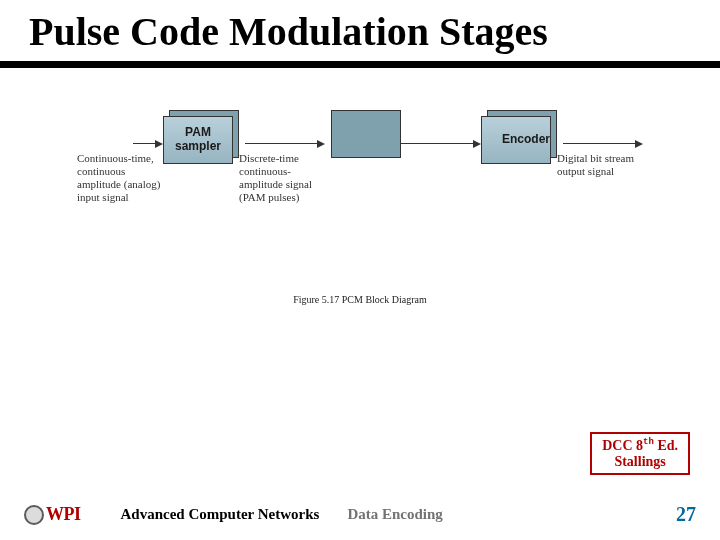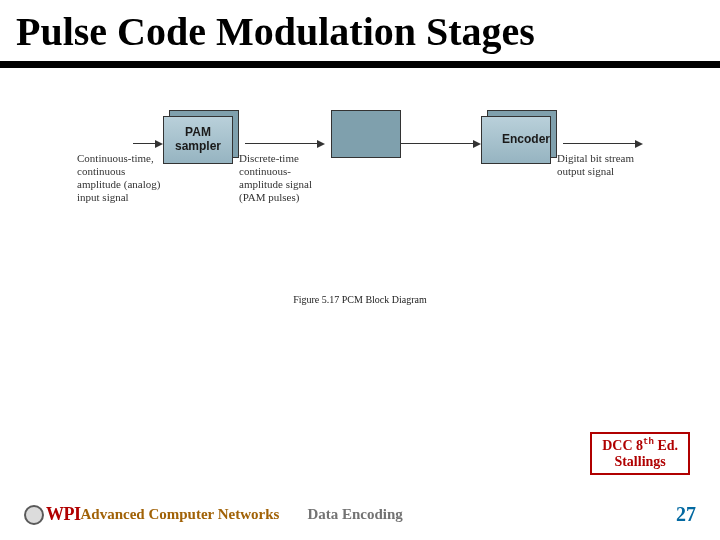--- a/index.html
+++ b/index.html
@@ -5,21 +5,21 @@
   * { margin: 0; padding: 0; box-sizing: border-box; }
   body {
     width: 720px;
     height: 540px;
     background: #fff;
     font-family: Georgia, "Times New Roman", serif;
     position: relative;
     overflow: hidden;
   }
   .title-bar {
-    padding: 8px 20px 6px 16px;
+    padding: 8px 20px 6px 29px;
   }
   .title {
     font-family: "Comic Sans MS", "Chalkboard SE", cursive;
     font-weight: bold;
     font-size: 40px;
     color: #000;
   }
   .title-underline {
     height: 6.5px;
     background: #000;
@@ -126,36 +126,37 @@
     align-items: center;
     padding: 0 24px;
     font-family: "Comic Sans MS", cursive;
     font-weight: bold;
     font-size: 15px;
   }
   .wpi-logo {
     display: flex;
     align-items: center;
     gap: 2px;
+    margin-right: 40px;
   }
   .wpi-seal {
     width: 20px; height: 20px;
     border-radius: 50%;
     border: 2px solid #5a5a5a;
     background: #dcdcdc;
     display: inline-block;
   }
   .wpi-text {
     font-family: Georgia, serif;
     font-weight: bold;
     font-size: 18px;
     color: #b00000;
     letter-spacing: -0.5px;
   }
-  .footer-course { color: #a16207; margin-right: 28px; }
+  .footer-course { color: #000000; margin-right: 28px; }
   .footer-topic  { color: #737373; }
   .footer-page {
     margin-left: auto;
     color: #0369a1;
     font-size: 20px;
   }
 </style>
 </head>
 <body>
 

